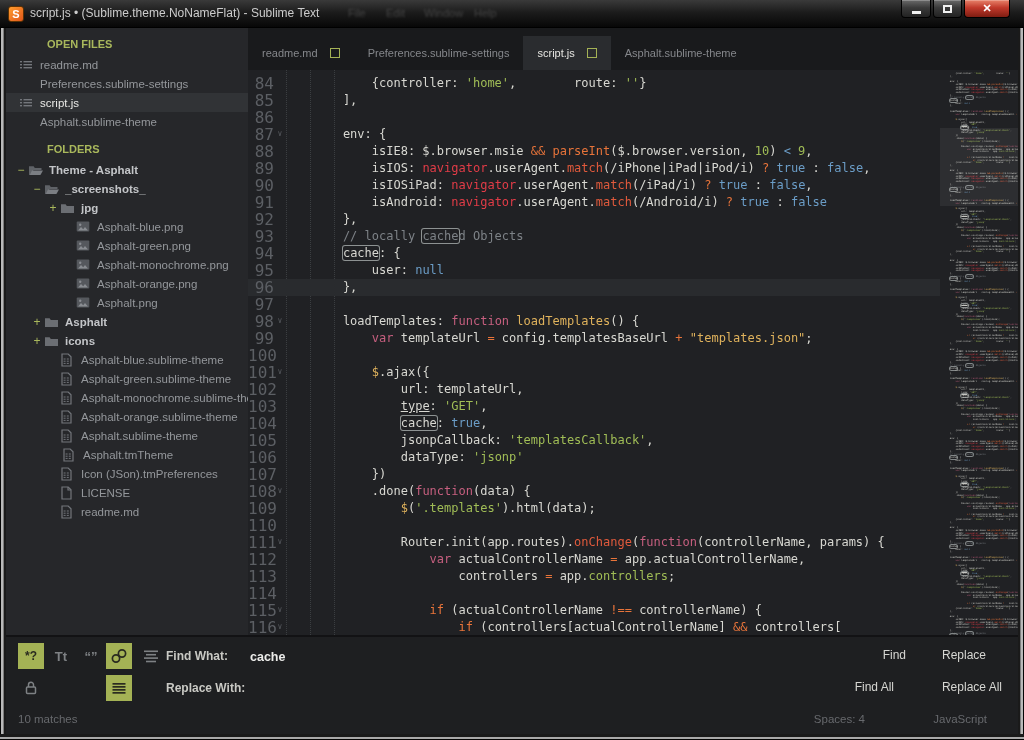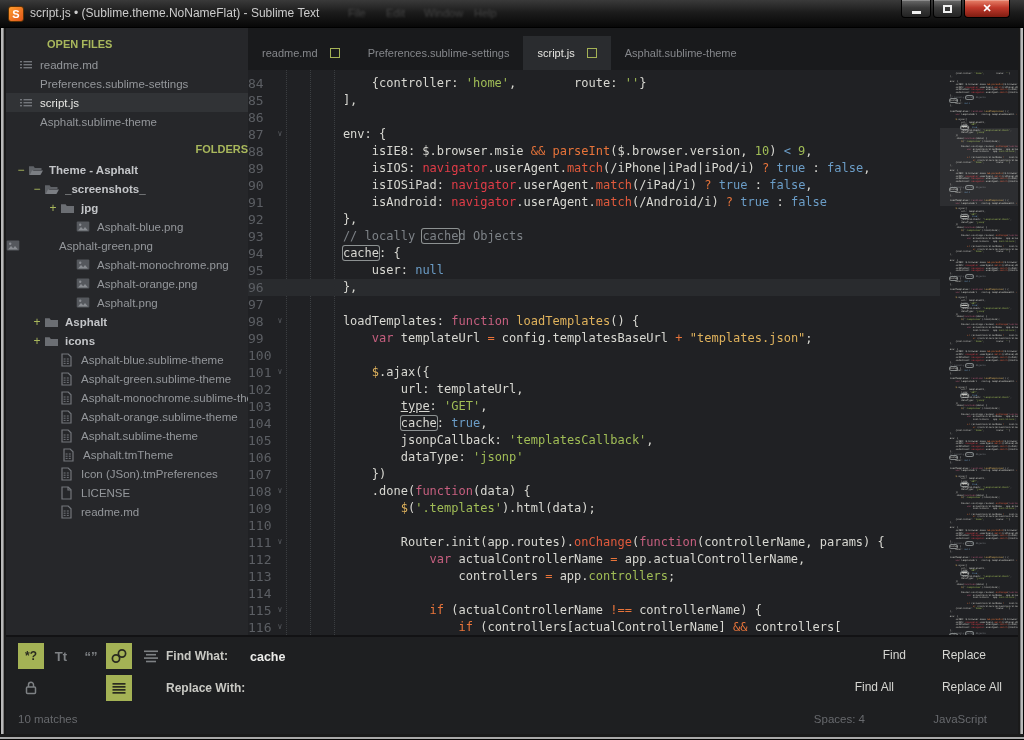--- a/index.html
+++ b/index.html
@@ -57,21 +57,21 @@
   .tab.active { background:#2a2c2f; color:#e5e5e1; }
   .dirty { width:10px; height:10px; border:1px solid #a4b255; flex:none; }
 
   
   .codewrap { flex:1; min-height:0; display:flex; position:relative; background:#202124; }
   .code { flex:1; min-width:0; position:relative; padding-top:5px; overflow:hidden;
     font-family:"DejaVu Sans Mono",monospace; font-size:12px; line-height:17px; }
   .guide { position:absolute; top:0; bottom:0; width:0; border-left:1px dotted #3b3e41; }
   .cl { display:flex; height:17px; position:relative; }
   .cl.cur { background:#292b2e; }
-  .ln { width:26px; flex:none; color:#5c5f64; font-size:13px; }
+  .ln { width:26px; flex:none; text-align:right; color:#5c5f64; font-size:16px; }
   .fold { width:12px; flex:none; text-align:center; color:#56595e; font-size:8px; line-height:16px; }
   .ct { flex:1; margin:0; padding-left:28px; white-space:pre; overflow:hidden; }
   .w { color:#d8d8d2; } .g { color:#a0bd56; } .y { color:#dfb25c; } .p { color:#c65f7f; }
   .r { color:#e23c47; } .m { color:#e05a3c; } .o { color:#e8743a; } .b { color:#6b9dc7; } .c { color:#7d8287; }
   .hl { box-shadow:0 0 0 1px #8d9292; border-radius:2px; }
   .u { text-decoration:underline; }
 
   
   .minimap { width:78px; flex:none; position:relative; overflow:hidden; padding:3px 4px; background:#202124; }
   .mini { margin:0; font-family:"DejaVu Sans Mono",monospace; font-size:2.4px; line-height:2.7px; white-space:pre; opacity:.9; }
@@ -159,21 +159,21 @@
                   </g>
                 </svg>
               </span>
               <span>script.js</span>
             </div>
             <div class="srow">
               <span class="spicon"></span>
               <span>Asphalt.sublime-theme</span>
             </div>
           </div>
-        <div class="sheader" style="padding-top:12px;text-align:right;">FOLDERS</div>
+        <div class="sheader" style="padding-top:12px;">FOLDERS</div>
         <div id="folder-tree">
             <div class="trow boldlabel" style="padding-left: 8px;">
               <span class="exp">−</span>
               <span class="ticon">
                 <svg width="15" height="14" viewBox="0 0 15 14">
                   <path d="M1 3.2h4.6l1.2 1.7H13.5v2H5.5L3.2 12H1z" fill="#5f6267"></path>
                   <path d="M4 7.6h11L12.4 12H1.8z" fill="#7b7e83"></path>
                 </svg>
               </span>
               <span class="tlabel">Theme - Asphalt</span>
@@ -200,21 +200,21 @@
             <div class="trow" style="padding-left: 70px;">
               <span class="ticon">
                 <svg width="14" height="13" viewBox="0 0 14 13">
                   <rect x="0.7" y="1.5" width="12.6" height="10" rx="1" fill="#55585d"></rect>
                   <circle cx="4.2" cy="4.8" r="1.2" fill="#8a8d92"></circle>
                   <path d="M2 10.5 L5 7l2.2 2.2L9 7l3 3.5z" fill="#8a8d92"></path>
                 </svg>
               </span>
               <span class="tlabel">Asphalt-blue.png</span>
             </div>
-            <div class="trow" style=" gap: 32px;">
+            <div class="trow" style="padding-left: 70px;">
               <span class="ticon">
                 <svg width="14" height="13" viewBox="0 0 14 13">
                   <rect x="0.7" y="1.5" width="12.6" height="10" rx="1" fill="#55585d"></rect>
                   <circle cx="4.2" cy="4.8" r="1.2" fill="#8a8d92"></circle>
                   <path d="M2 10.5 L5 7l2.2 2.2L9 7l3 3.5z" fill="#8a8d92"></path>
                 </svg>
               </span>
               <span class="tlabel">Asphalt-green.png</span>
             </div>
             <div class="trow" style="padding-left: 70px;">

